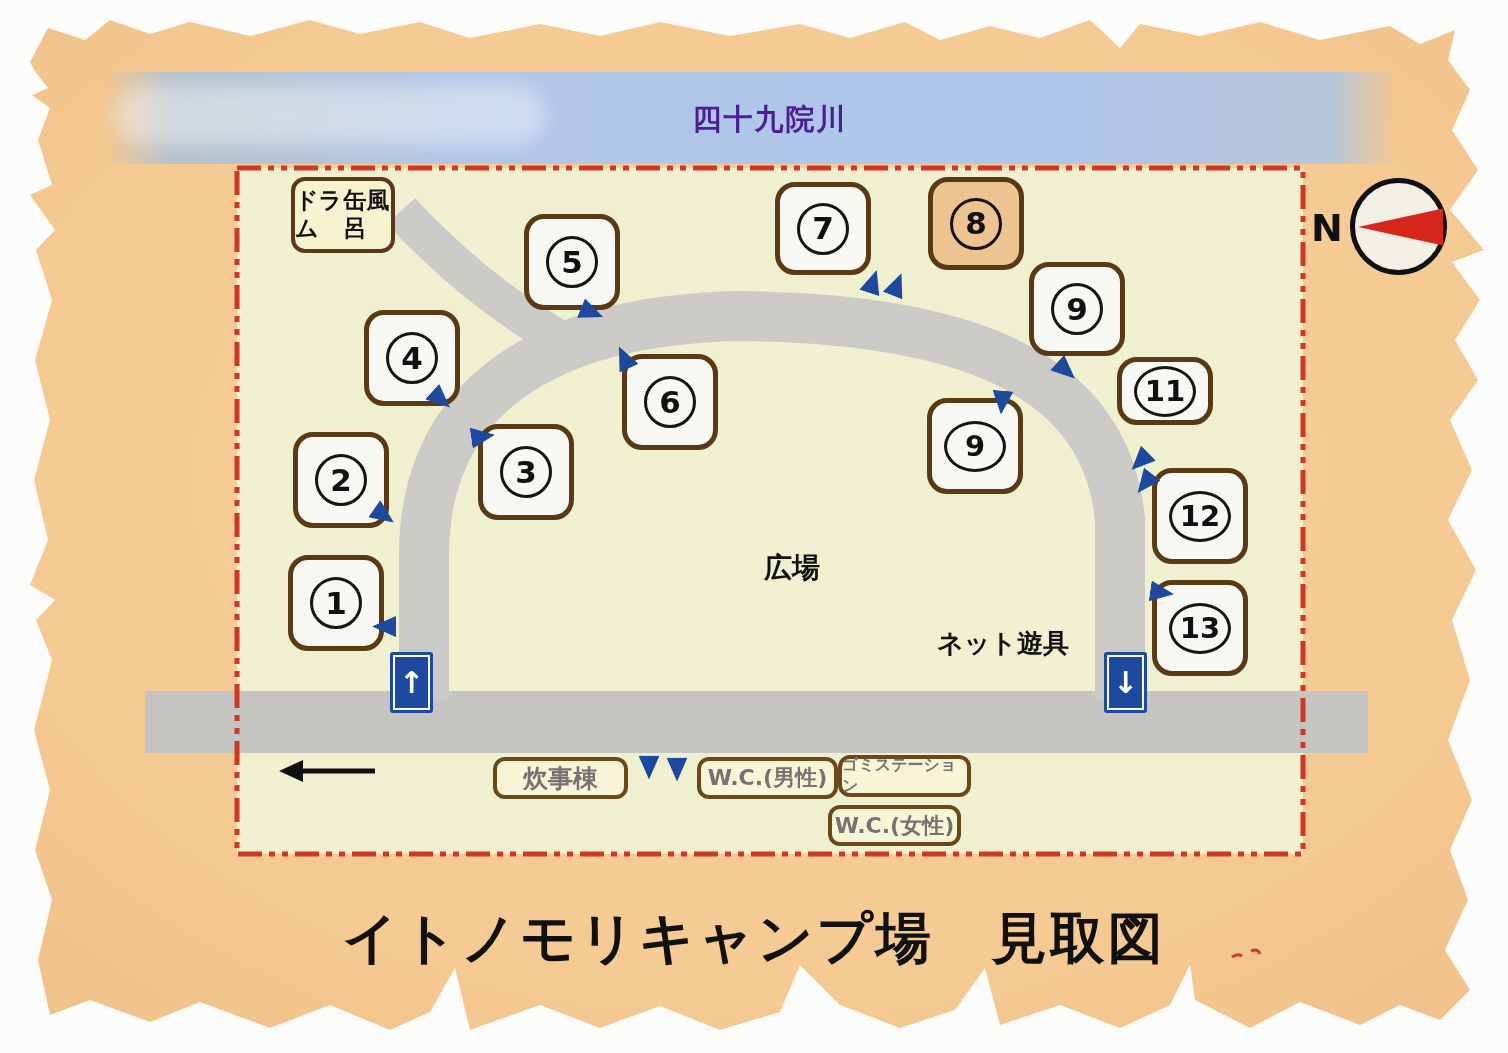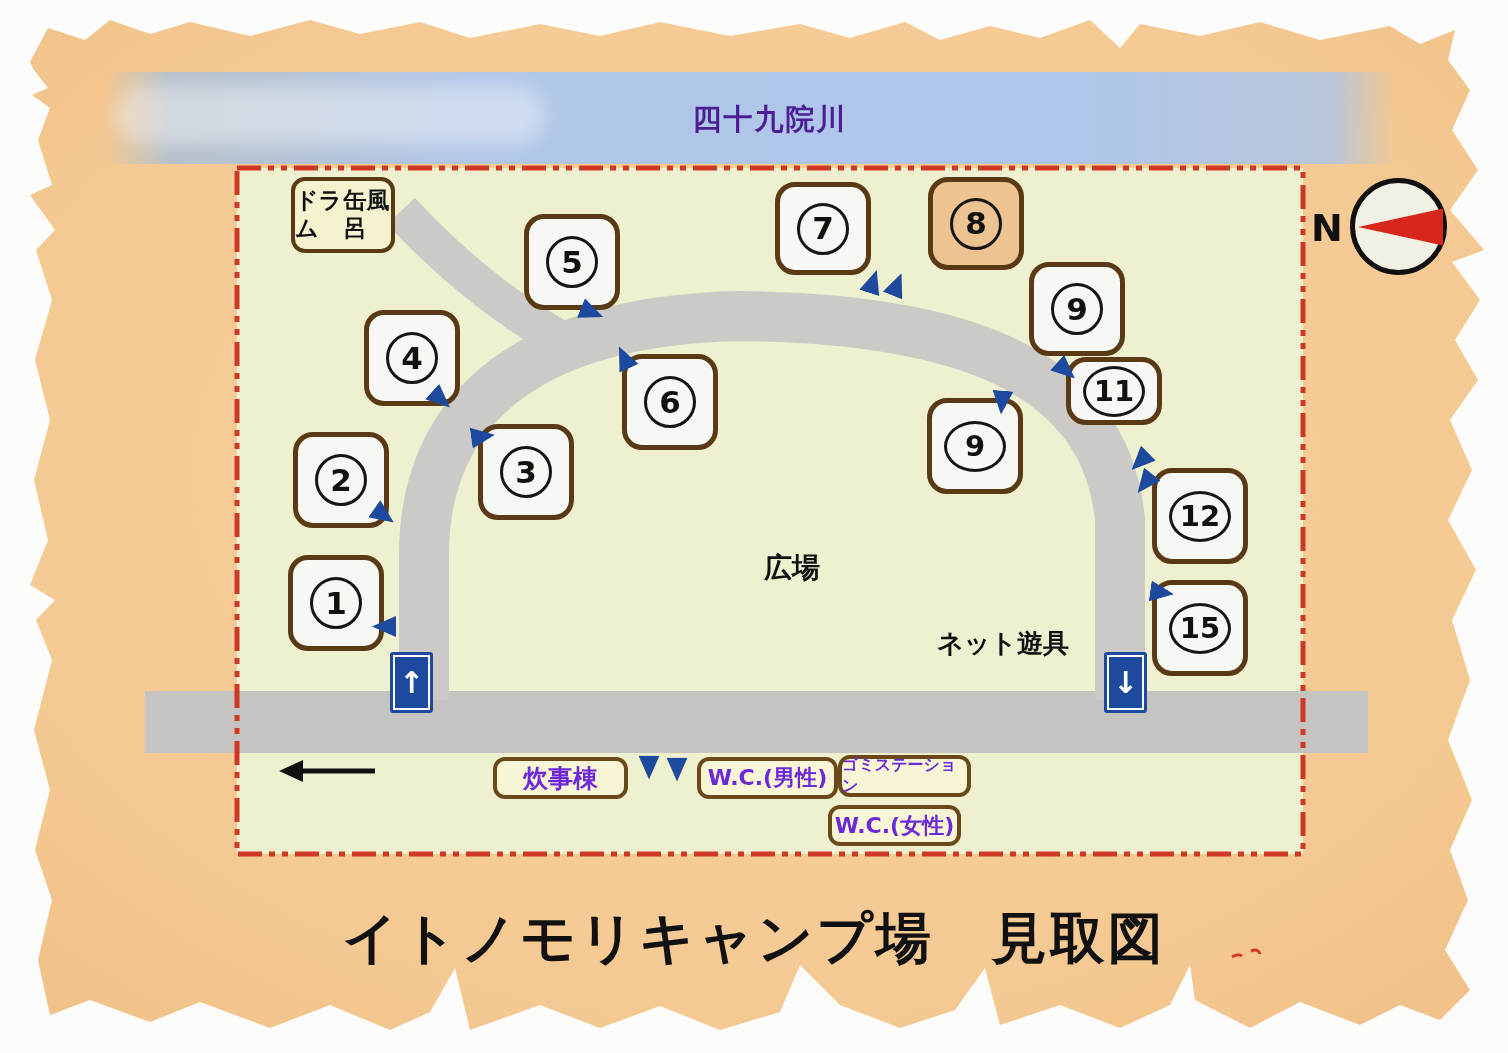--- a/index.html
+++ b/index.html
@@ -46,21 +46,21 @@
   .drum {
     position:absolute; left:291px; top:177px; width:104px; height:76px; box-sizing:border-box;
     background:#f5f3cf; border:4px solid #5a3a14; border-radius:14px;
     display:flex; flex-direction:row; align-items:center; justify-content:center;
     font-size:23px; font-weight:bold; color:#111; line-height:1.2;
   }
 
   
   .flabel {
     position:absolute; box-sizing:border-box; background:#f8f4d6;
-    border:4px solid #6b4819; border-radius:12px; color:#6d28d9;
+    border:4px solid #6b4819; border-radius:12px; color:#737373;
     display:flex; align-items:center; justify-content:center; font-weight:bold;
   }
 
   
   .maplabel { position:absolute; font-weight:bold; color:#111; }
 
   
   .tri {
     position:absolute; width:24px; height:21px; background:#1d4a9e;
     clip-path:polygon(0 0, 100% 50%, 0 100%);
@@ -170,28 +170,28 @@
     </div>
   <div class="site tan" style="left:928px;top:177px;height:93px;">
       <span class="num">8</span>
     </div>
   <div class="site" style="left:1029px;top:262px;height:94px;">
       <span class="num">9</span>
     </div>
   <div class="site" style="left:927px;top:398px;">
       <span class="num w2">9</span>
     </div>
-  <div class="site" style="left:1066px;top:357px;height:68px;">
+  <div class="site" style="left:1117px;top:357px;height:68px;">
       <span class="num w2">11</span>
     </div>
   <div class="site" style="left:1152px;top:468px;">
       <span class="num w2">12</span>
     </div>
   <div class="site" style="left:1152px;top:580px;">
-      <span class="num w2">15</span>
+      <span class="num w2">13</span>
     </div>
 
   <div class="tri" style="left:372px;top:616px;transform:rotate(180deg);"></div>
   <div class="tri" style="left:372px;top:505px;transform:rotate(35deg);"></div>
   <div class="tri" style="left:471px;top:426px;transform:rotate(-8deg);"></div>
   <div class="tri" style="left:429px;top:389px;transform:rotate(42deg);"></div>
   <div class="tri" style="left:580px;top:302px;transform:rotate(22deg);"></div>
   <div class="tri" style="left:612px;top:347px;transform:rotate(-115deg);"></div>
   <div class="tri" style="left:861px;top:271px;transform:rotate(-72deg);"></div>
   <div class="tri" style="left:885px;top:274px;transform:rotate(-68deg);"></div>

